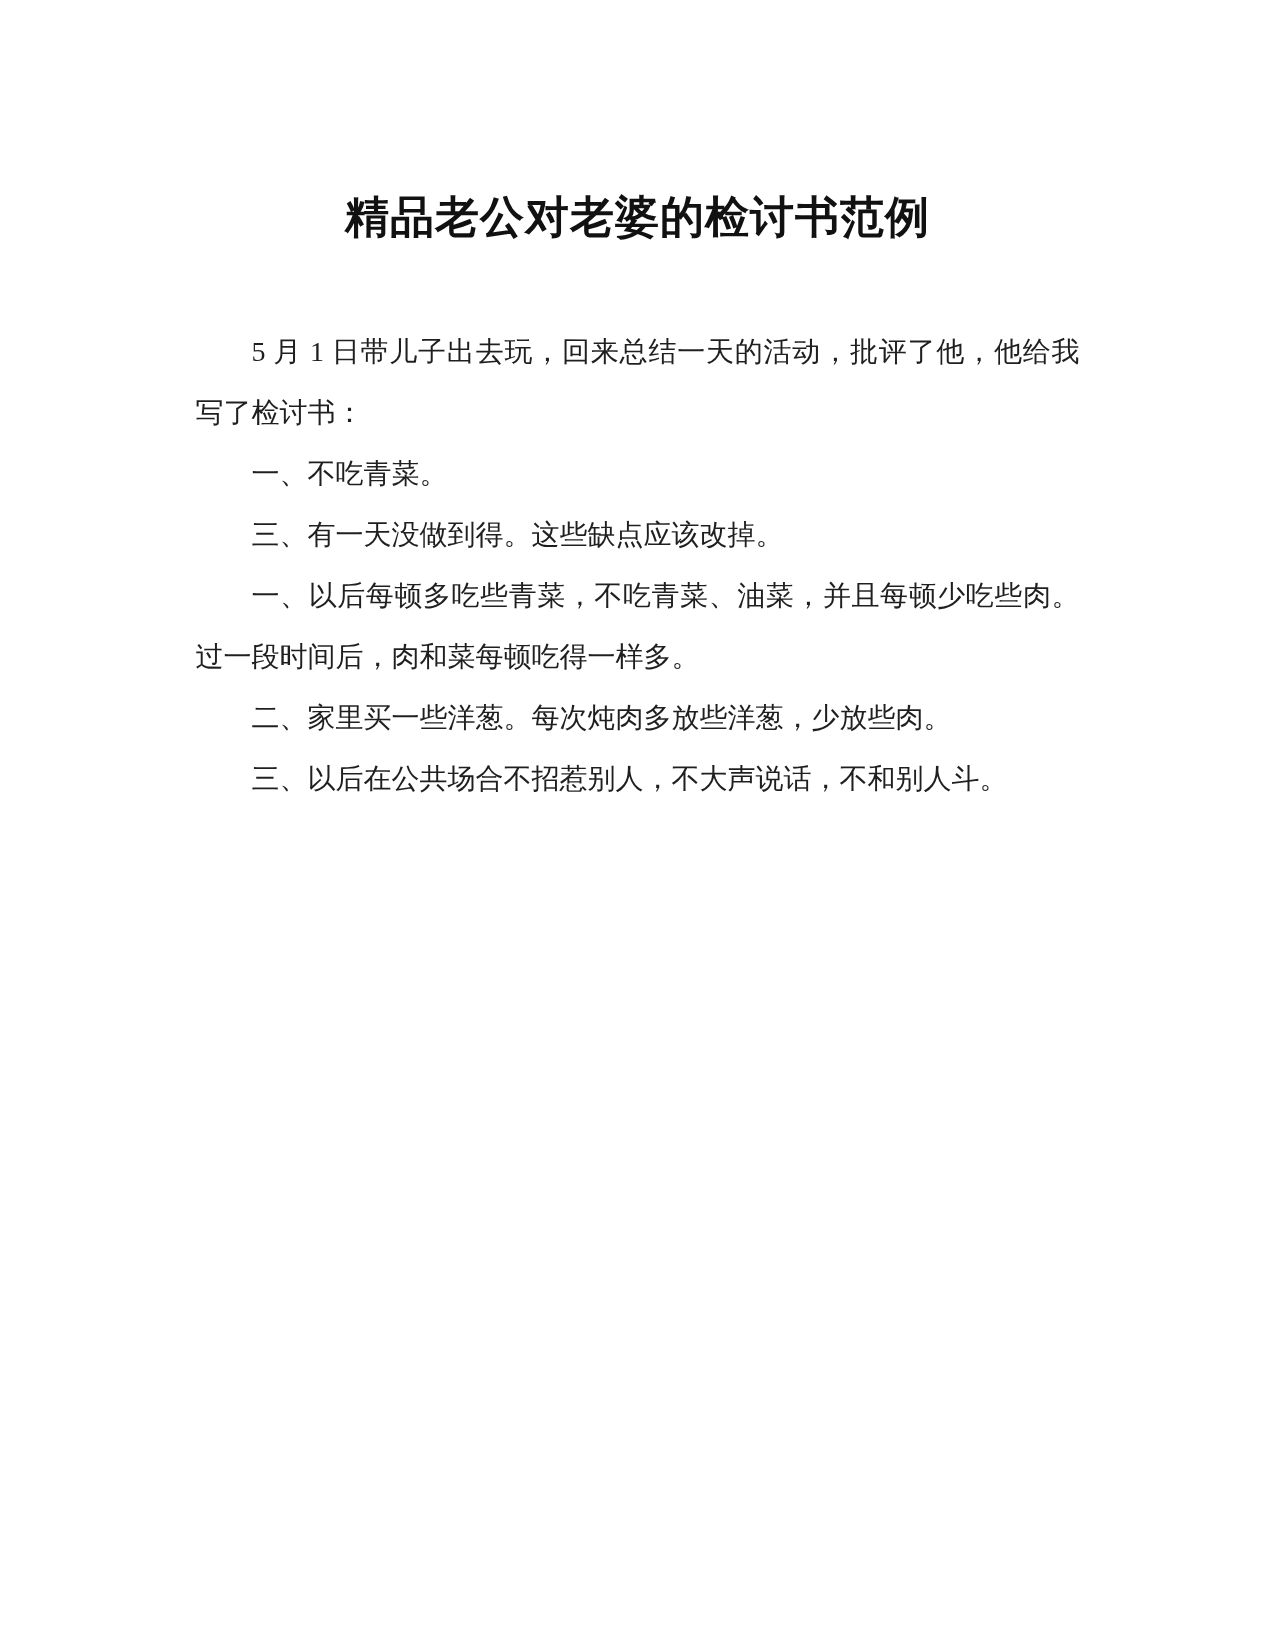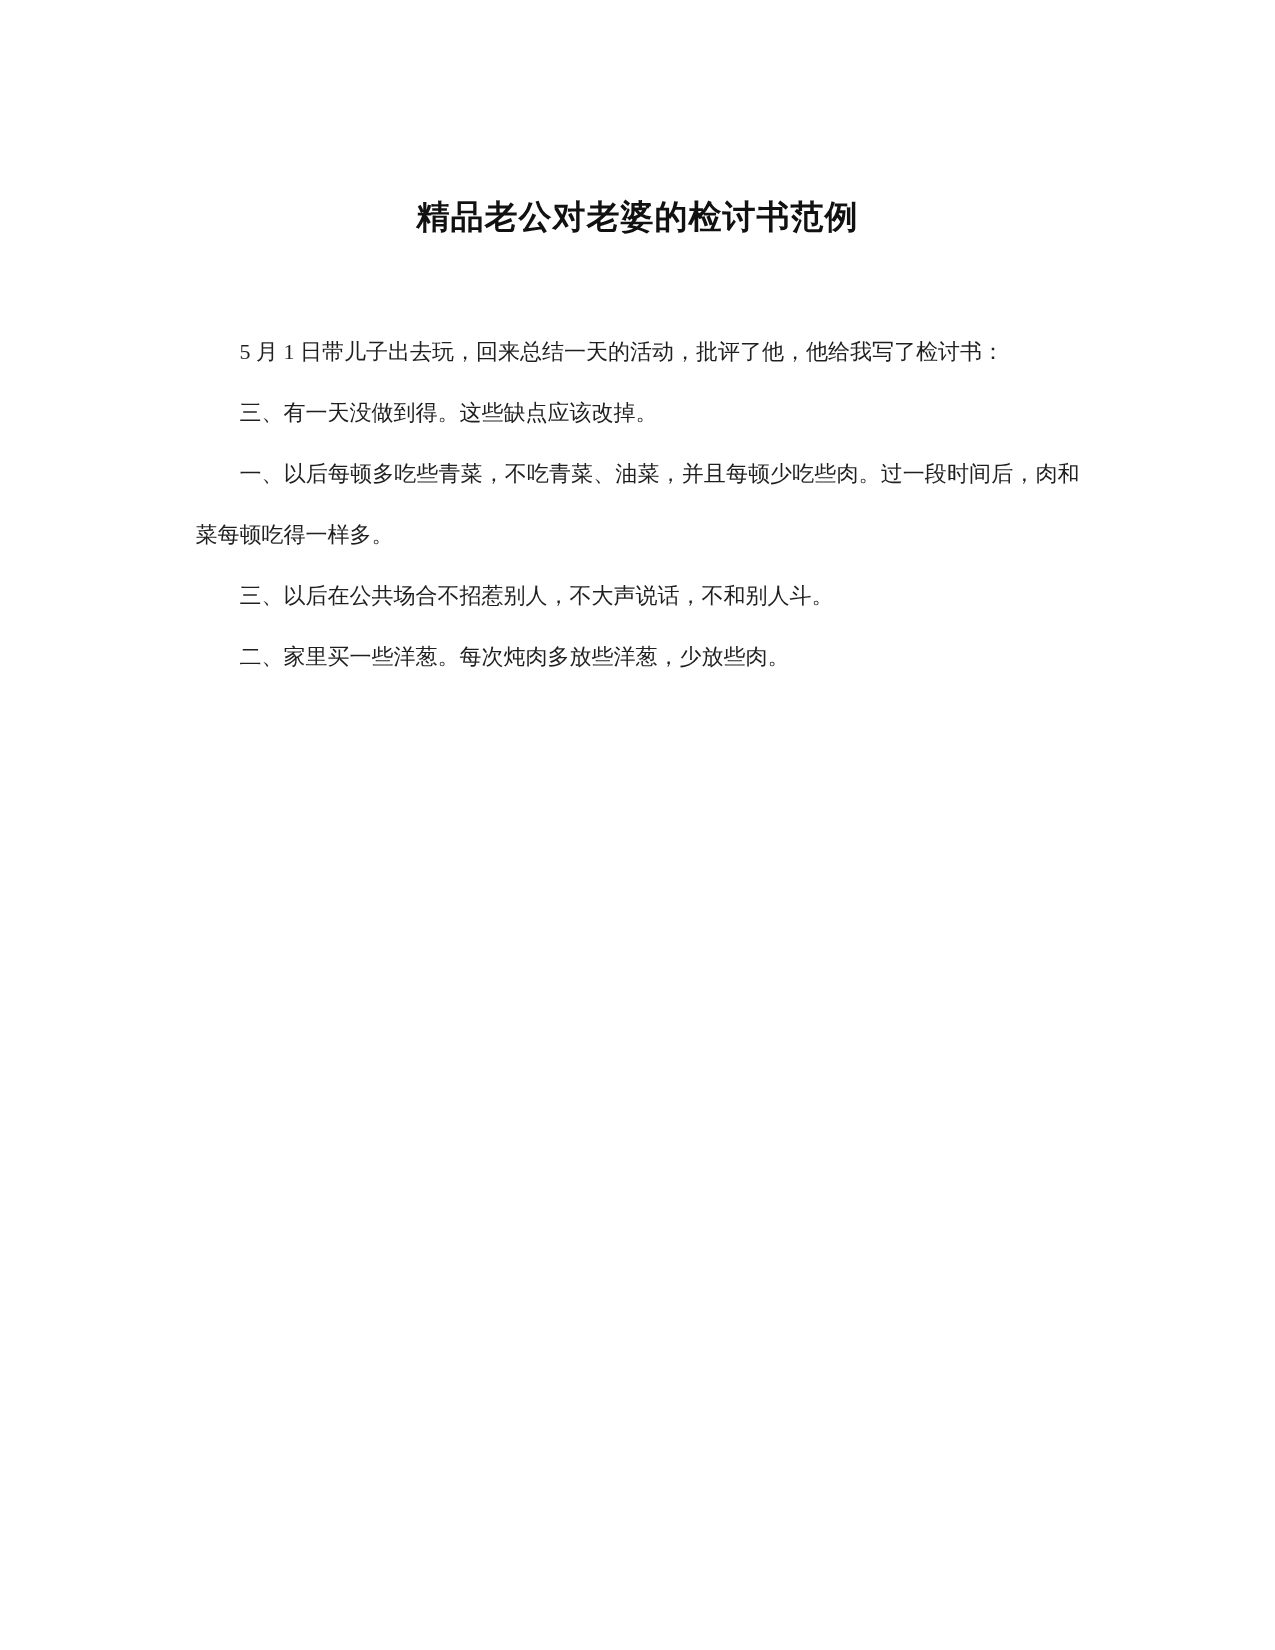--- a/index.html
+++ b/index.html
@@ -19,48 +19,49 @@
     background: #ffffff;
     box-sizing: border-box;
     padding-top: 193px;
   }
   .doc-title {
     width: 884px;
     margin: 0 auto;
     text-align: center;
     font-family: "Liberation Sans", "DejaVu Sans", sans-serif;
     font-weight: 700;
-    font-size: 33px;
+    font-size: 44px;
     line-height: 48px;
     color: #111111;
     letter-spacing: 1px;
   }
   .doc-body {
     width: 884px;
     margin: 80px auto 0 auto;
     font-family: "Liberation Serif", "DejaVu Serif", serif;
-    font-size: 22px;
+    font-size: 28px;
     line-height: 61px;
     color: #1f1f1f;
     text-align: justify;
   }
   .doc-body p {
     margin: 0;
     padding: 0;
     text-indent: 2em;
     word-break: normal;
     overflow-wrap: break-word;
   }
 </style>
 </head>
 <body>
 
 <div class="page">
   <h1 class="doc-title">精品老公对老婆的检讨书范例</h1>
 
   <div class="doc-body">
     <p>5 月 1 日带儿子出去玩，回来总结一天的活动，批评了他，他给我写了检讨书：</p>
+    <p>一、不吃青菜。</p>
     <p>三、有一天没做到得。这些缺点应该改掉。</p>
     <p>一、以后每顿多吃些青菜，不吃青菜、油菜，并且每顿少吃些肉。过一段时间后，肉和菜每顿吃得一样多。</p>
+    <p>二、家里买一些洋葱。每次炖肉多放些洋葱，少放些肉。</p>
     <p>三、以后在公共场合不招惹别人，不大声说话，不和别人斗。</p>
-    <p>二、家里买一些洋葱。每次炖肉多放些洋葱，少放些肉。</p>
   </div>
 </div>
 
 </body></html>

